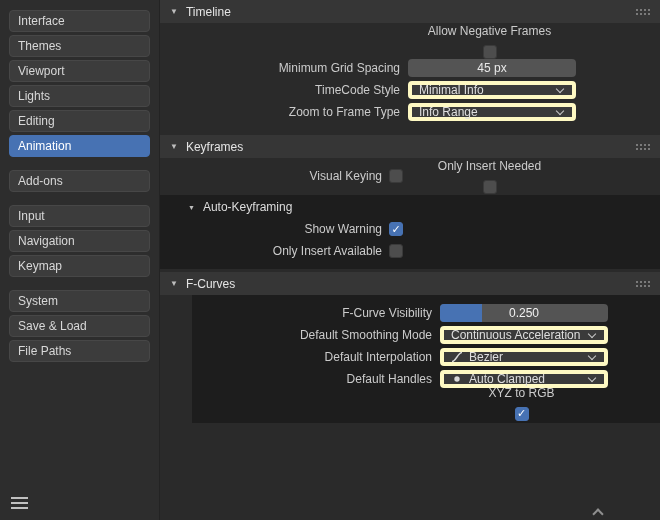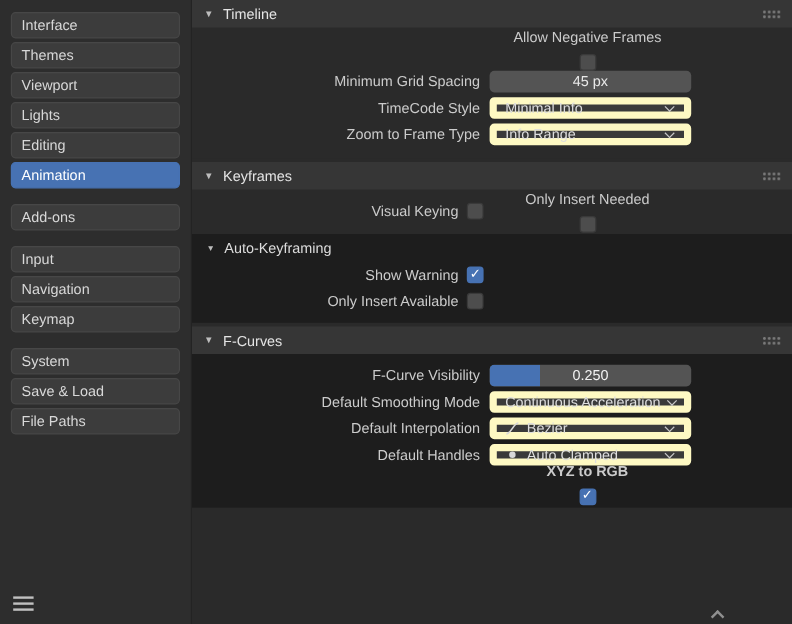--- a/index.html
+++ b/index.html
@@ -54,21 +54,21 @@
   .tri { font-size: 8px; color: #bdbdbd; margin-right: 8px; cursor: pointer; }
   .panel-title { color: #e4e4e4; }
   .grip {
     position: absolute; right: 9px; top: 50%; transform: translateY(-50%);
     width: 16px; height: 8px; cursor: grab; opacity: 0.85;
     background-image: radial-gradient(circle, #868686 1px, transparent 1.3px);
     background-size: 4px 4px;
   }
   .panel-body { padding: 8px 0 10px; }
   .body-light { background: #2a2a2a; }
-  .body-dark  { background: #1d1d1d; }
+  .body-dark  { background: #1d1d1d; margin-left: 32px; }
 
   .row { display: flex; align-items: center; height: 20px; }
   .row + .row { margin-top: 2px; }
   .row.gap-after { margin-bottom: 7px; }
   .lbl-col { width: 248px; text-align: right; padding-right: 8px; color: #cbcbcb; }
   .widget-col { width: 168px; }
   .ckcol1 { width: 243px; display: flex; justify-content: flex-end; align-items: center; gap: 7px; }
   .ckcol2 { width: 173px; display: flex; justify-content: flex-end; align-items: center; gap: 7px; flex-direction: column; }
   .ck-lbl { color: #cbcbcb; white-space: nowrap; }
 
@@ -96,39 +96,39 @@
     position: relative; height: 18px; width: 100%;
     background: #545454; border-radius: 4px;
     overflow: hidden; cursor: ew-resize;
   }
   .slider .fill { position: absolute; left: 0; top: 0; bottom: 0; background: #4772b3; }
   .slider .val { position: relative; display: block; text-align: center; line-height: 18px; color: #f2f2f2; }
 
   .dropdown {
     height: 18px; width: 100%;
     background: #3a3a3a;
-    border: 6px solid #fef9c3;
+    border: 4px solid #fef9c3;
     border-radius: 4px;
     display: flex; align-items: center;
     gap: 6px; padding: 0 7px;
     color: #dedede; cursor: pointer;
     white-space: nowrap;
   }
   .dd-icon { display: flex; align-items: center; flex: 0 0 auto; }
   .chev { margin-left: auto; width: 9px; height: 9px; position: relative; flex: 0 0 9px; }
   .chev::before {
     content: ""; position: absolute; left: 1px; top: 0;
     width: 5px; height: 5px;
     border-right: 1.5px solid #c9c9c9; border-bottom: 1.5px solid #c9c9c9;
     transform: rotate(45deg);
   }
 
   
   .subpanel { background: #1d1d1d; margin-top: 9px; padding-bottom: 8px; }
-  .sub-header { height: 24px; display: flex; align-items: center; padding-left: 12px; cursor: pointer; text-align: center; }
+  .sub-header { height: 24px; display: flex; align-items: center; padding-left: 28px; cursor: pointer; text-align: center; }
   .sub-header .tri { font-size: 7px; }
   .sub-title { color: #dcdcdc; }
 
   .scroll-chevron { position: absolute; bottom: 3px; right: 56px; width: 12px; height: 10px; cursor: pointer; }
   .scroll-chevron::before {
     content: ""; position: absolute; left: 2px; top: 3px;
     width: 6px; height: 6px;
     border-left: 2px solid #8f8f8f; border-top: 2px solid #8f8f8f;
     transform: rotate(45deg);
   }
@@ -292,21 +292,21 @@
               <span class="dd-icon">
                 <svg width="12" height="12" viewBox="0 0 12 12">
                     <circle cx="6" cy="6" r="2.7" fill="#d8d8d8"></circle>
                   </svg>
               </span>
               <span>Auto Clamped</span>
               <span class="chev"></span>
             </div>
           </div>
         </div>
-        <div class="row" style="margin-top:4px;font-weight:bold;">
+        <div class="row" style="margin-top:4px;">
           <div class="ckcol1"></div>
           <div class="ckcol2">
             <span class="ck-lbl">XYZ to RGB</span>
             <span class="checkbox checked"></span>
           </div>
         </div>
       </div>
     </section>
 
     <span class="scroll-chevron"></span>

